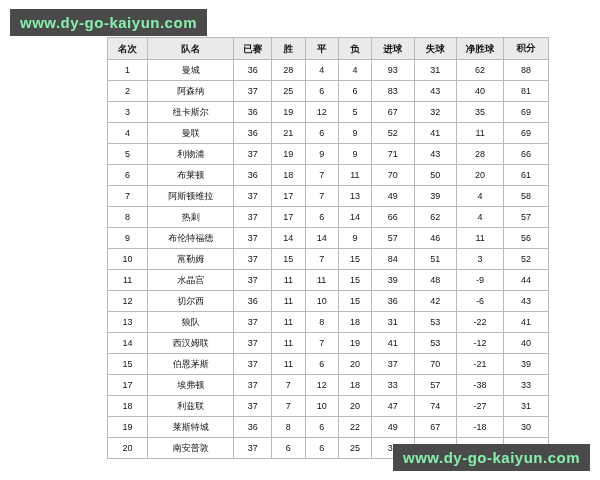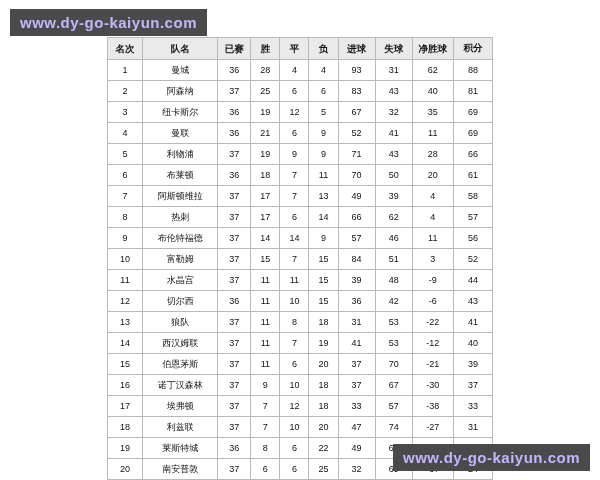--- a/index.html
+++ b/index.html
@@ -10,21 +10,21 @@
     width: 600px;
     height: 480px;
     background: #ffffff;
     font-family: "Liberation Sans", sans-serif;
     position: relative;
     overflow: hidden;
   }
   .watermark {
     position: absolute;
     background: #4a4a4a;
-    color: #c4b5fd;
+    color: #86efac;
     font-size: 15px;
     font-weight: bold;
     letter-spacing: 0.5px;
     padding: 5px 10px;
     white-space: nowrap;
     font-family: "Liberation Sans", sans-serif;
   }
   .watermark.top {
     left: 10px;
     top: 9px;
@@ -34,21 +34,21 @@
     bottom: 9px;
   }
   .table-wrap {
     position: absolute;
     left: 107px;
     top: 37px;
     width: 386px;
   }
   table.standings {
     border-collapse: collapse;
-    width: 386px;
+    width: 442px;
     font-size: 9px;
     color: #111111;
     padding-left: 32px;
   }
   table.standings th,
   table.standings td {
     border: 1px solid #b9b9b9;
     text-align: center;
     padding: 0;
     height: 20px;
@@ -270,32 +270,20 @@
         <td>37</td>
         <td>11</td>
         <td>6</td>
         <td>20</td>
         <td>37</td>
         <td>70</td>
         <td>-21</td>
         <td>39</td>
       </tr>
       <tr>
-        <td>16</td>
-        <td>诺丁汉森林</td>
-        <td>37</td>
-        <td>9</td>
-        <td>10</td>
-        <td>18</td>
-        <td>37</td>
-        <td>67</td>
-        <td>-30</td>
-        <td>37</td>
-      </tr>
-      <tr>
         <td>17</td>
         <td>埃弗顿</td>
         <td>37</td>
         <td>7</td>
         <td>12</td>
         <td>18</td>
         <td>33</td>
         <td>57</td>
         <td>-38</td>
         <td>33</td>

